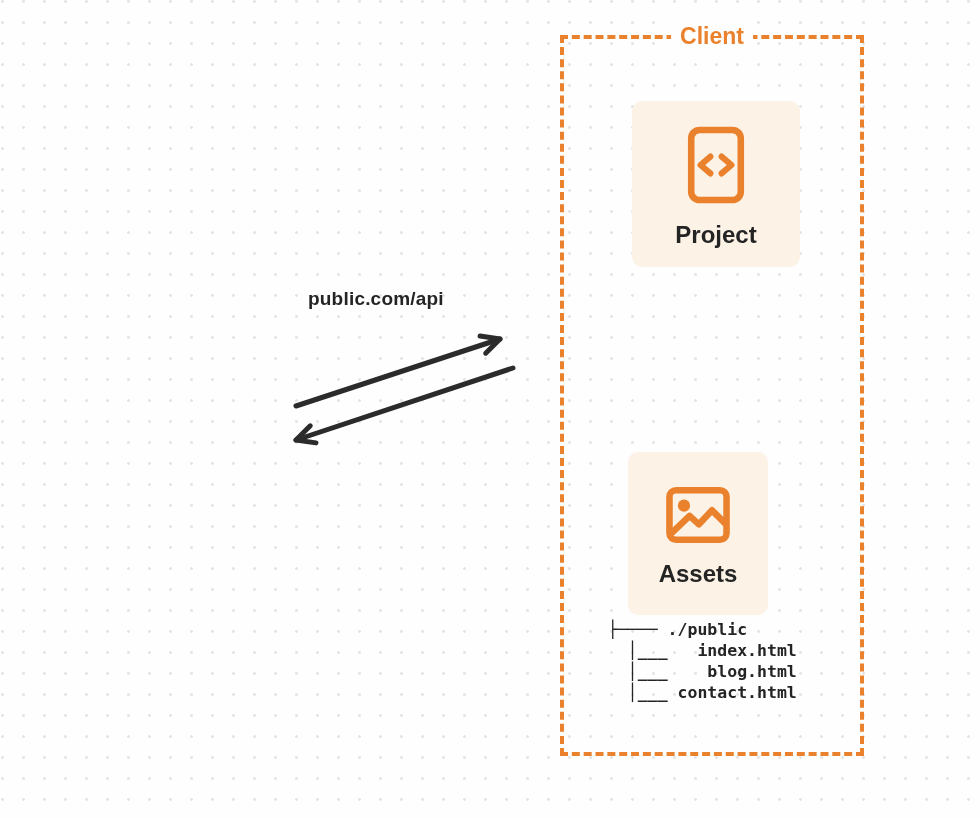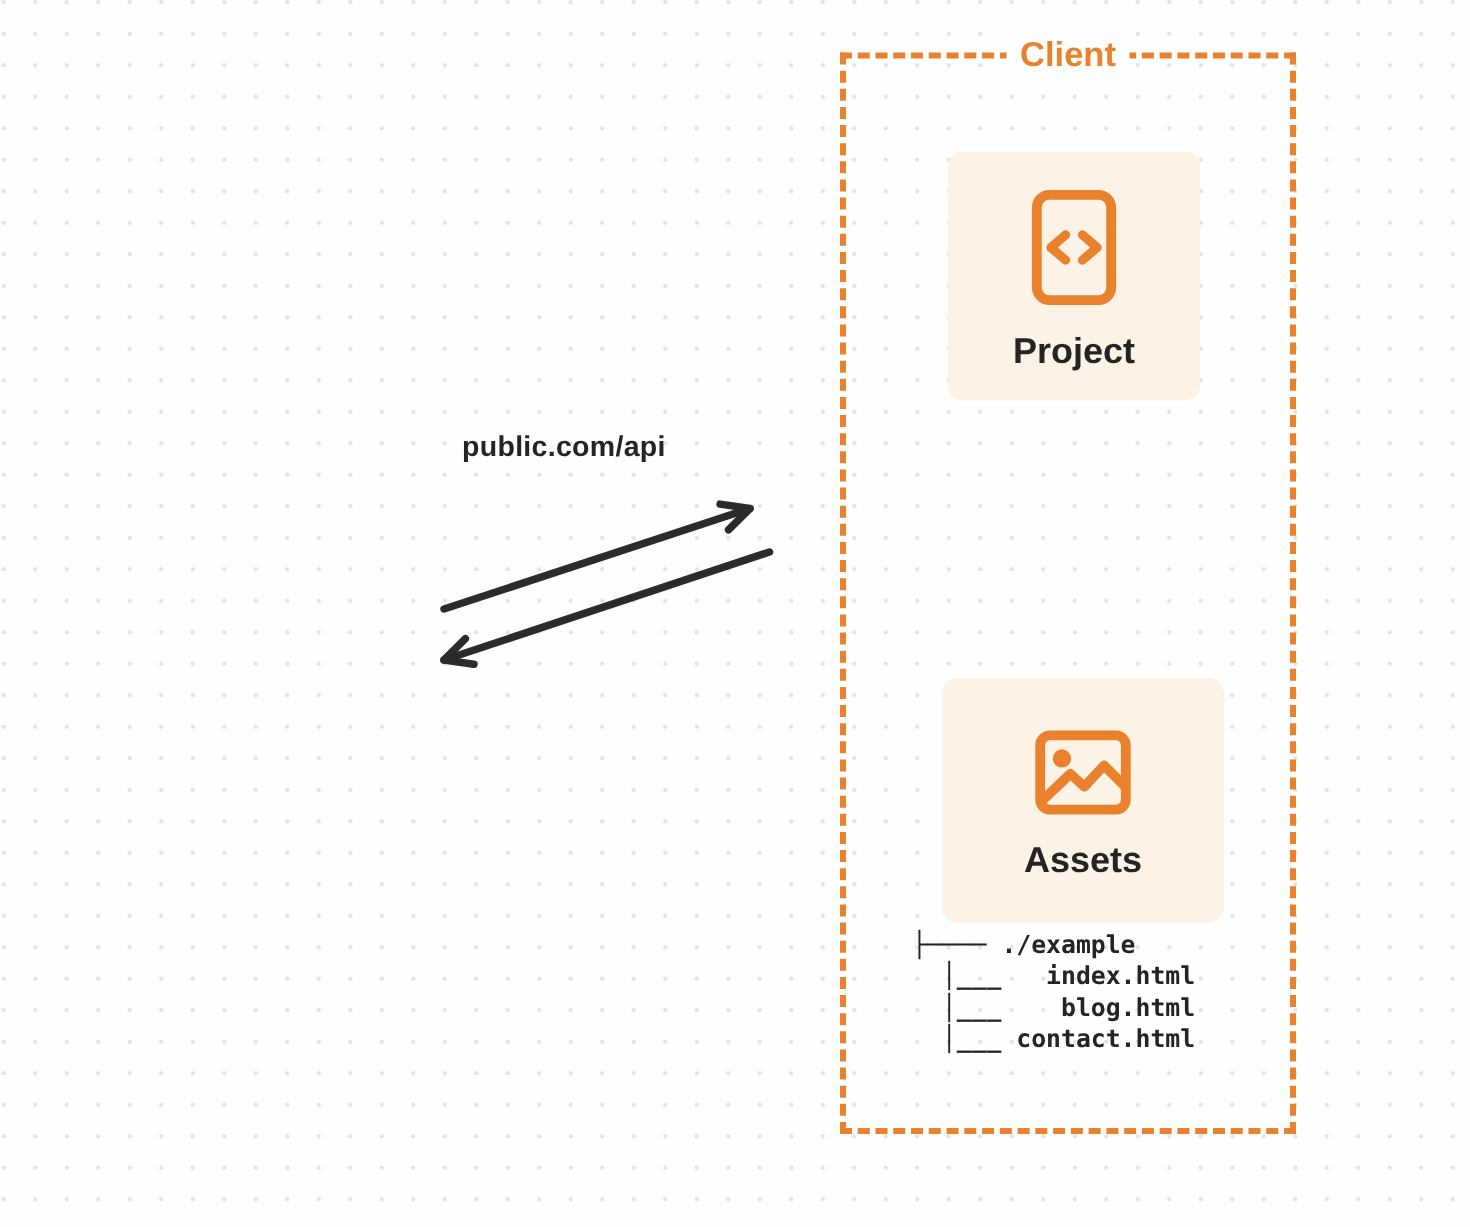--- a/index.html
+++ b/index.html
@@ -56,21 +56,21 @@
   }
 
   .orange-box {
     background: var(--node-fill, #FCF2E5);
     border-radius: 10px;
     gap: 16px;
     padding-top: 6px;
     box-sizing: border-box;
   }
   .worker { left: 68px; top: 62px; width: 168px; height: 166px; }
-  .assets { left: 64px; top: 413px; width: 188px; height: 163px; }
+  .assets { left: 64px; top: 413px; width: 140px; height: 163px; }
   .icon-stroke { stroke: var(--accent, #EA812C); fill: none; stroke-linecap: round; stroke-linejoin: round; }
   .icon-fill { fill: var(--accent, #EA812C); }
 
   .file-tree {
     position: absolute; left: 44px; top: 580px;
     margin: 0;
     font-family: "DejaVu Sans Mono", monospace;
     font-size: 16.5px; font-weight: bold; line-height: 21px;
     color: var(--text, #242424);
     white-space: pre;
@@ -108,19 +108,19 @@
 
     <div class="node orange-box assets">
       <svg width="66" height="58" viewBox="0 0 70 62" aria-hidden="true">
         <rect class="icon-stroke" x="4.5" y="4.5" width="61" height="53" rx="7" stroke-width="7"></rect>
         <circle class="icon-fill" cx="20" cy="21" r="6.5"></circle>
         <path class="icon-stroke" d="M7 50 L26 32 L36 41 L50 26 L64 40" stroke-width="7"></path>
       </svg>
       <div class="node-label">Assets</div>
     </div>
 
-    <pre class="file-tree">├──── ./example
+    <pre class="file-tree">├──── ./public
   │___   index.html
   │___    blog.html
   │___ contact.html</pre>
   </div>
 
 </div>
 
 </body></html>

